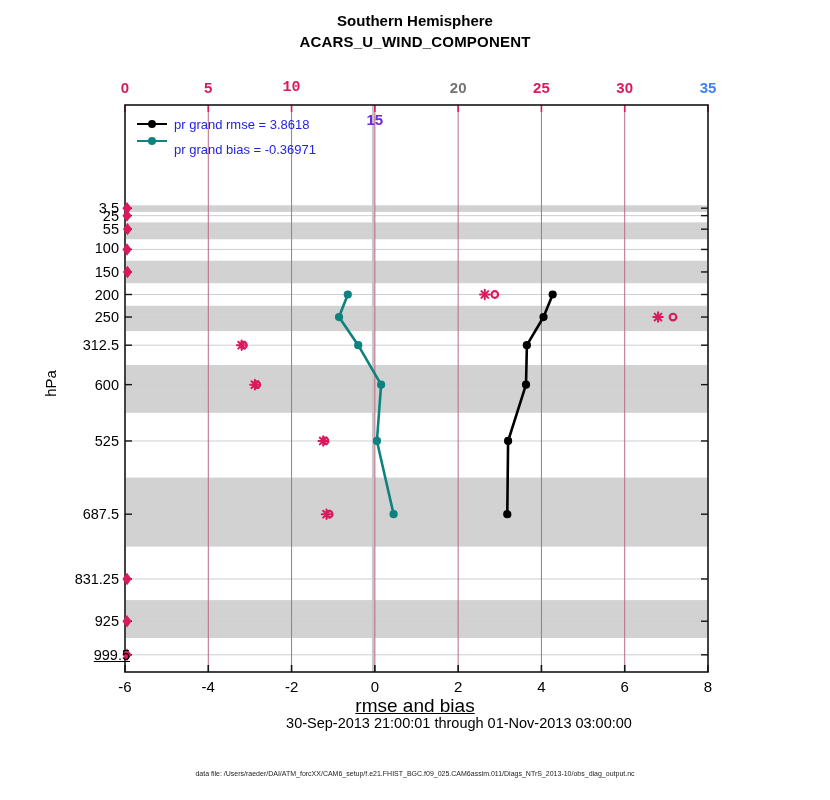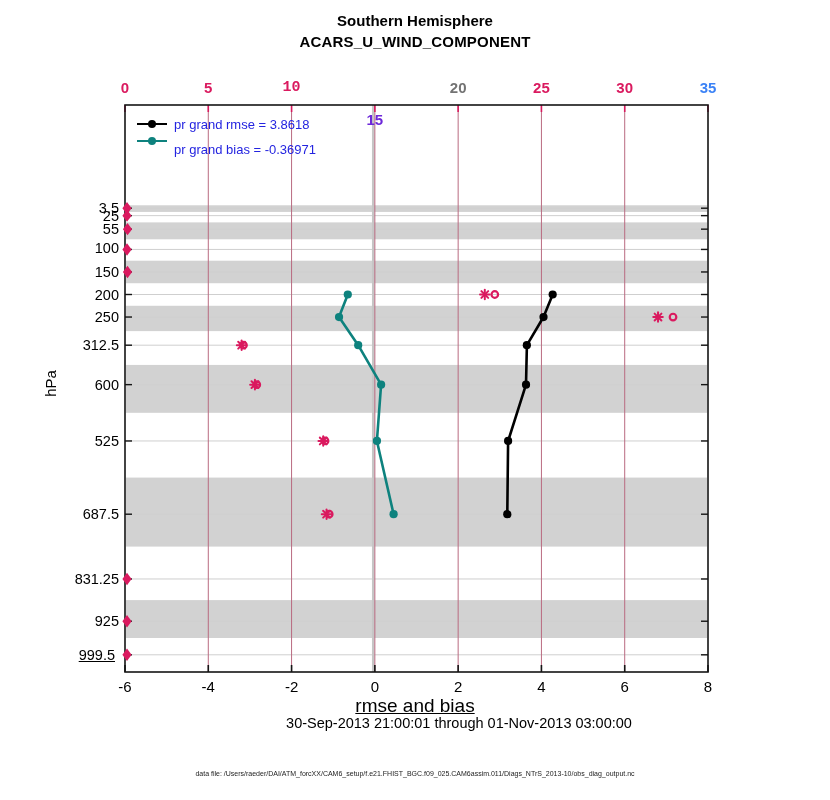--- a/index.html
+++ b/index.html
@@ -197,21 +197,21 @@
       <div class="ytick" style="left: 45px; top: 240px;">100</div>
       <div class="ytick" style="left: 45px; top: 263.968px;">150</div>
       <div class="ytick" style="left: 45px; top: 286.501px;">200</div>
       <div class="ytick" style="left: 45px; top: 309.034px;">250</div>
       <div class="ytick" style="left: 45px; top: 337.201px;">312.5</div>
       <div class="ytick" style="left: 45px; top: 376.633px;">600</div>
       <div class="ytick" style="left: 45px; top: 432.966px;">525</div>
       <div class="ytick" style="left: 45px; top: 506.198px;">687.5</div>
       <div class="ytick" style="left: 45px; top: 570.981px;">831.25</div>
       <div class="ytick" style="left: 45px; top: 613.23px;">925</div>
-      <div class="ytick" style="left: 41px; top: 646.804px; text-decoration: underline;">999.5</div>
+      <div class="ytick" style="left: 56px; top: 646.804px; text-decoration: underline;">999.5</div>
     </div>
 
   <div class="abs ylab">hPa</div>
 
   <div class="legend-row" style="top:117px;">
     <span class="legend-swatch" id="sw0" style="background: rgb(0, 0, 0);">
         <span class="legend-dot" id="dot0" style="background: rgb(0, 0, 0);"></span>
       </span>
     <span class="legend-label" id="ll0" style="color: rgb(36, 36, 224);">pr grand rmse = 3.8618</span>
   </div>

